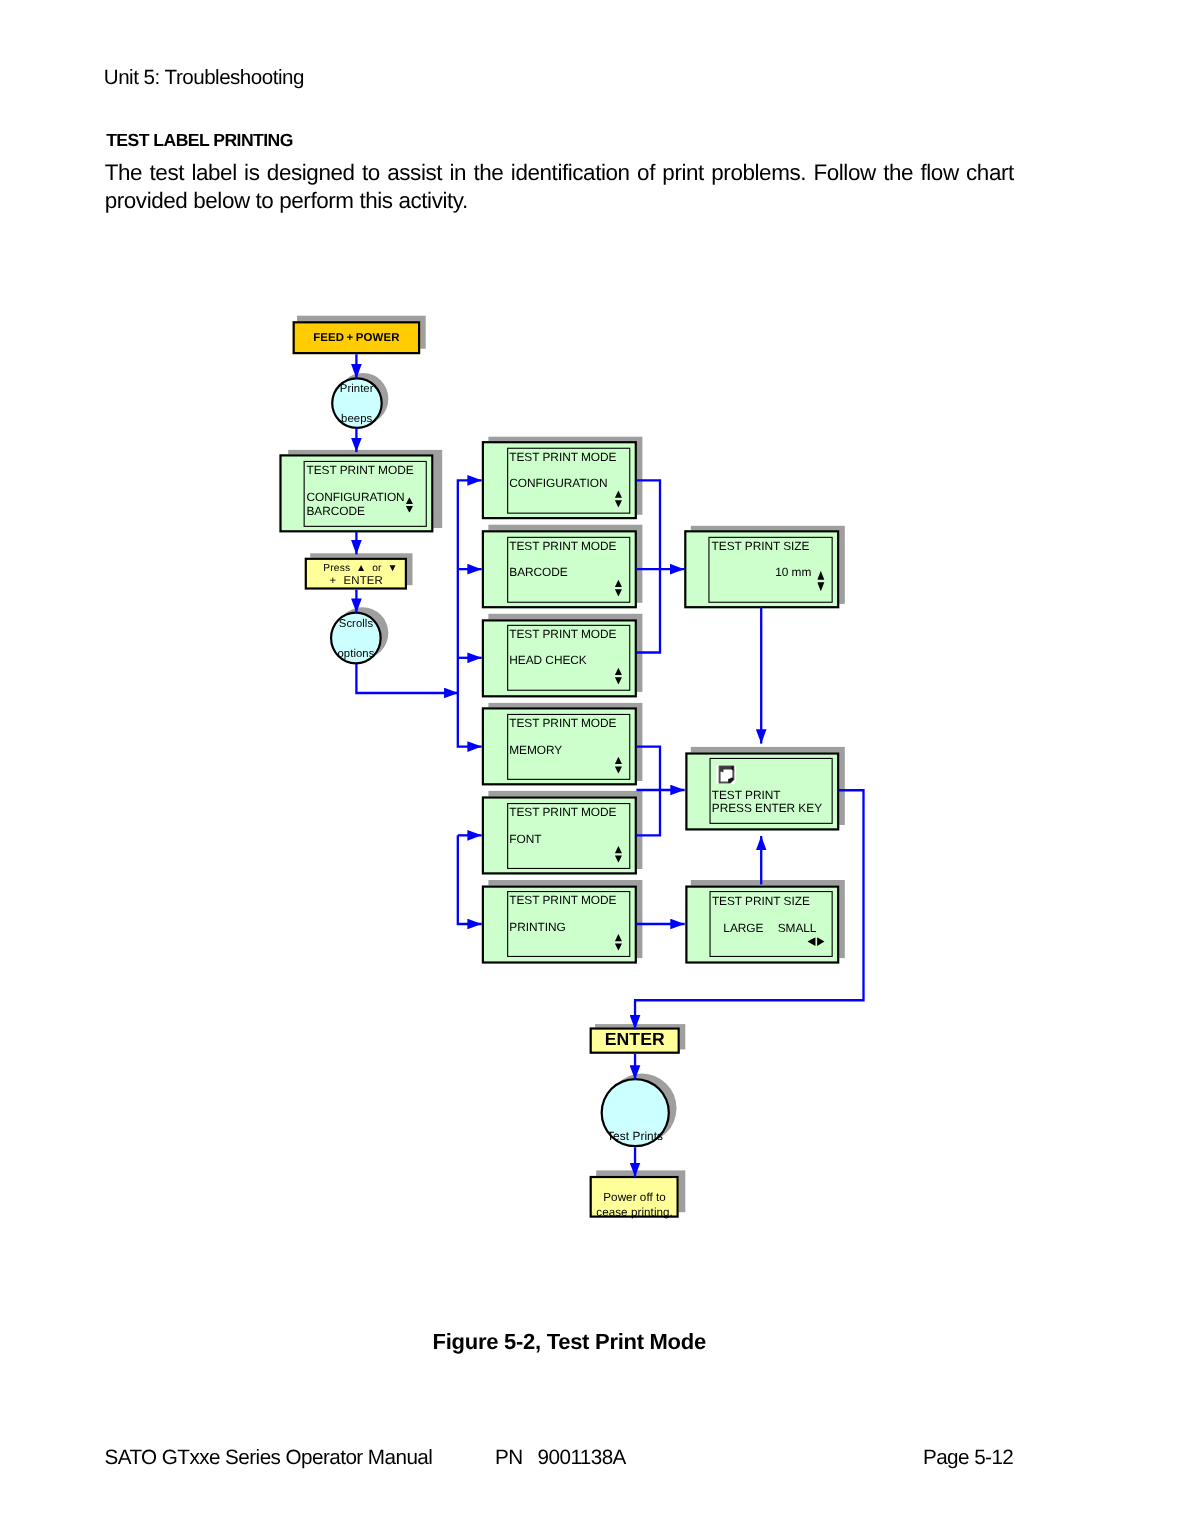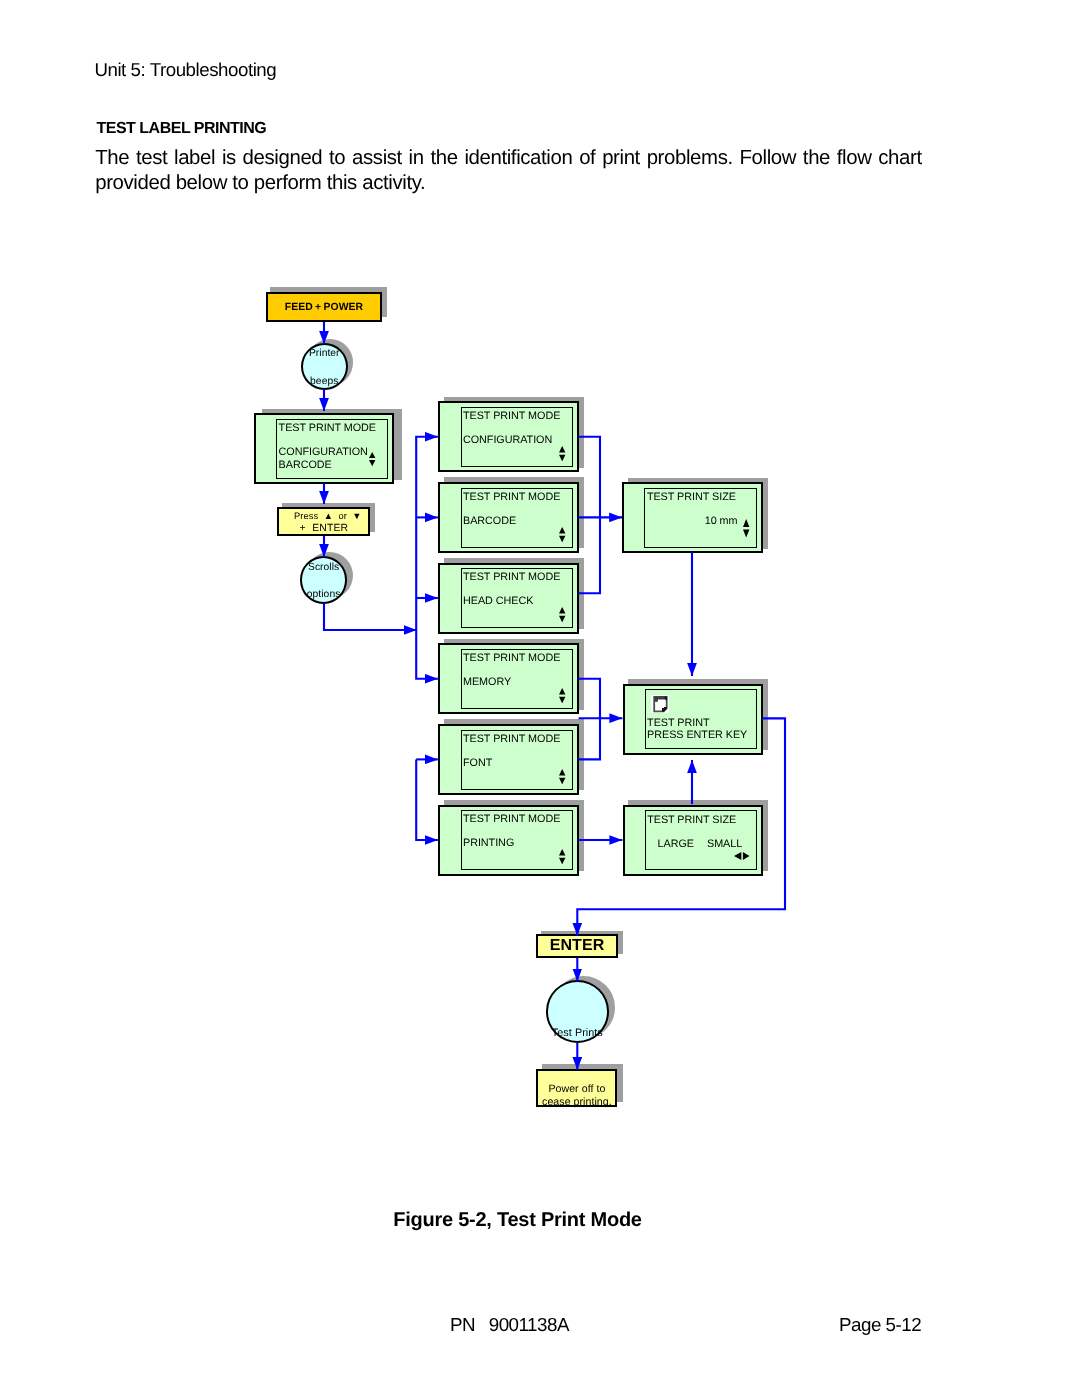--- a/index.html
+++ b/index.html
@@ -225,15 +225,16 @@
       </div>
 
     <div class="shadow" style="left:541.5px;top:1064.4px;width:81.2px;height:38px;"></div>
     <div class="node note" style="left:536.3px;top:1069px;width:81.2px;height:38px;font-size:10.6px;letter-spacing:0.05px;line-height:13px;padding-top:16px;box-sizing:border-box;">
       <span>Power off to</span>
       <span>cease printing.</span>
     </div>
 
   </div>
   <div class="figcap">Figure 5-2, Test Print Mode</div>
+  <div class="foot l">SATO GTxxe Series Operator Manual</div>
   <div class="foot c">PN  9001138A</div>
   <div class="foot r">Page 5-12</div>
 </div>
 
 </body></html>

